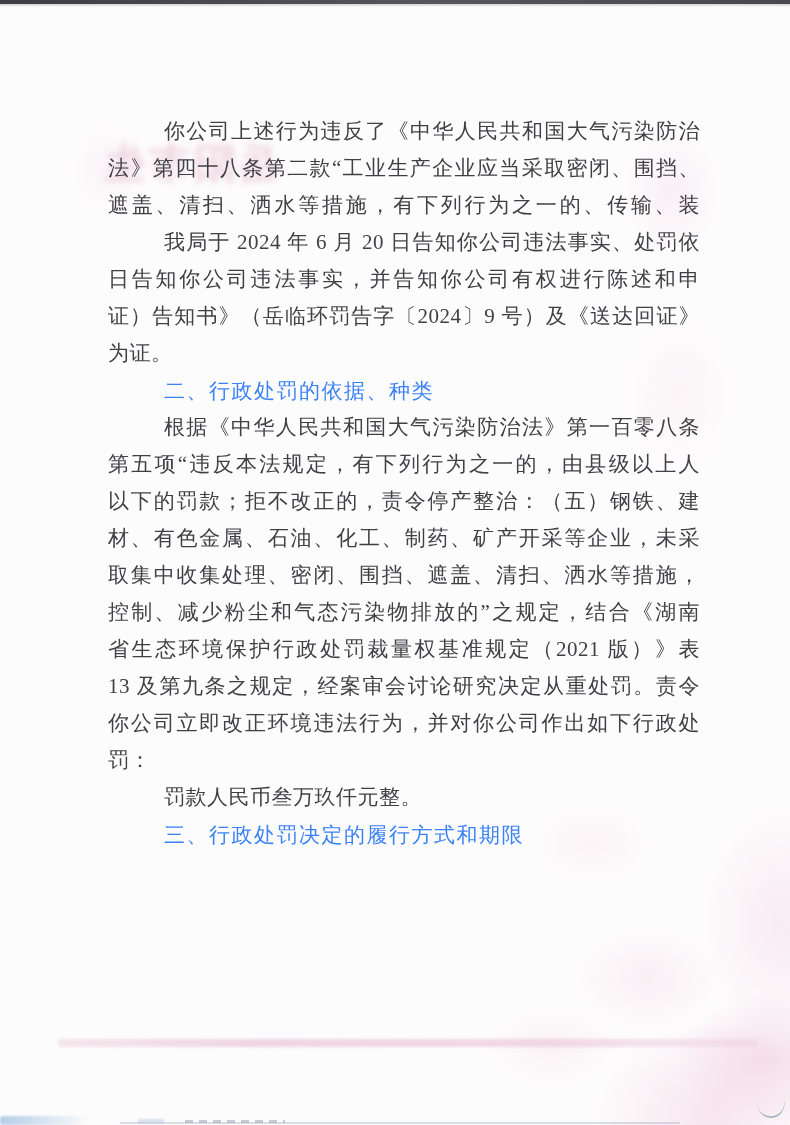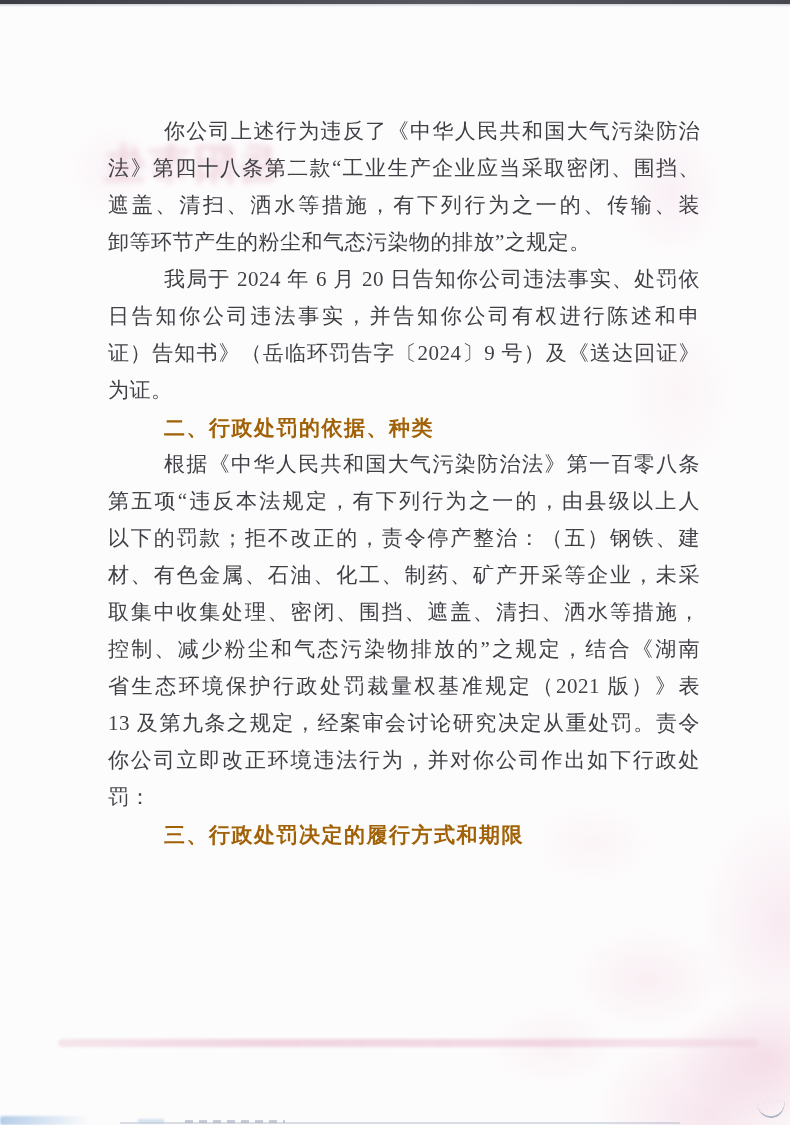--- a/index.html
+++ b/index.html
@@ -127,24 +127,24 @@
     font-size: 21px;
     letter-spacing: 0.5px;
     text-align: justify;
     overflow: hidden;
     white-space: pre-wrap;
   }
   .line.full { text-align-last: justify; }
   .line.indent { text-indent: 56px; }
   .line.heading {
     font-family: "Liberation Sans", "DejaVu Sans", sans-serif;
-    font-weight: 700;
+    font-weight: 400;
     font-size: 21px;
     letter-spacing: 1.5px;
-    color: #a16207;
+    color: #3b82f6;
     text-align: left;
     text-align-last: auto;
   }
 </style>
 </head>
 <body>
 
 <div class="page">
 
   <div class="top-edge"></div>
@@ -155,32 +155,32 @@
   <div class="blue-corner"></div>
   <div class="blue-dash"></div>
   <div class="bottom-line"></div>
   <div class="gray-dashes"></div>
   <div class="corner-curve"></div>
 
   <div class="doc">
     <div class="line indent full">你公司上述行为违反了《中华人民共和国大气污染防治</div>
     <div class="line full">法》第四十八条第二款“工业生产企业应当采取密闭、围挡、</div>
     <div class="line full">遮盖、清扫、洒水等措施，有下列行为之一的、传输、装</div>
-    <div class="line">卸等环节产生的粉尘和气态污染物的排放”之规定。</div>
     <div class="line indent full">我局于 2024 年 6 月 20 日告知你公司违法事实、处罚依</div>
     <div class="line full">日告知你公司违法事实，并告知你公司有权进行陈述和申</div>
     <div class="line full">证）告知书》（岳临环罚告字〔2024〕9 号）及《送达回证》</div>
     <div class="line">为证。</div>
     <div class="line indent heading">二、行政处罚的依据、种类</div>
     <div class="line indent full">根据《中华人民共和国大气污染防治法》第一百零八条</div>
     <div class="line full">第五项“违反本法规定，有下列行为之一的，由县级以上人</div>
     <div class="line full">以下的罚款；拒不改正的，责令停产整治：（五）钢铁、建</div>
     <div class="line full">材、有色金属、石油、化工、制药、矿产开采等企业，未采</div>
     <div class="line full">取集中收集处理、密闭、围挡、遮盖、清扫、洒水等措施，</div>
     <div class="line full">控制、减少粉尘和气态污染物排放的”之规定，结合《湖南</div>
     <div class="line full">省生态环境保护行政处罚裁量权基准规定（2021 版）》表</div>
     <div class="line full">13 及第九条之规定，经案审会讨论研究决定从重处罚。责令</div>
     <div class="line full">你公司立即改正环境违法行为，并对你公司作出如下行政处</div>
     <div class="line">罚：</div>
+    <div class="line indent">罚款人民币叁万玖仟元整。</div>
     <div class="line indent heading">三、行政处罚决定的履行方式和期限</div>
   </div>
 
 </div>
 
 </body></html>

